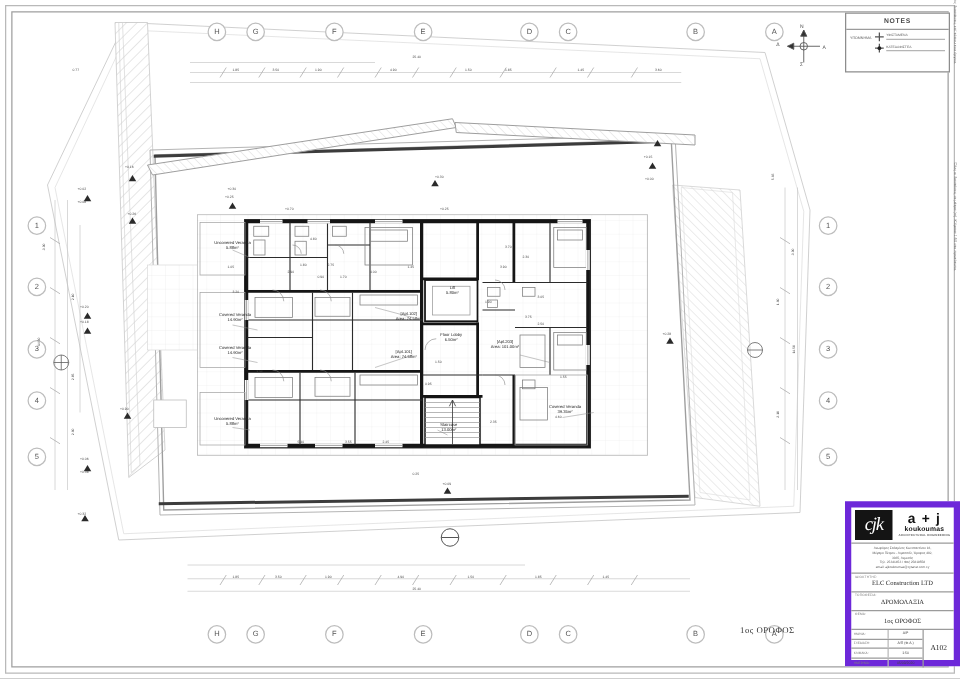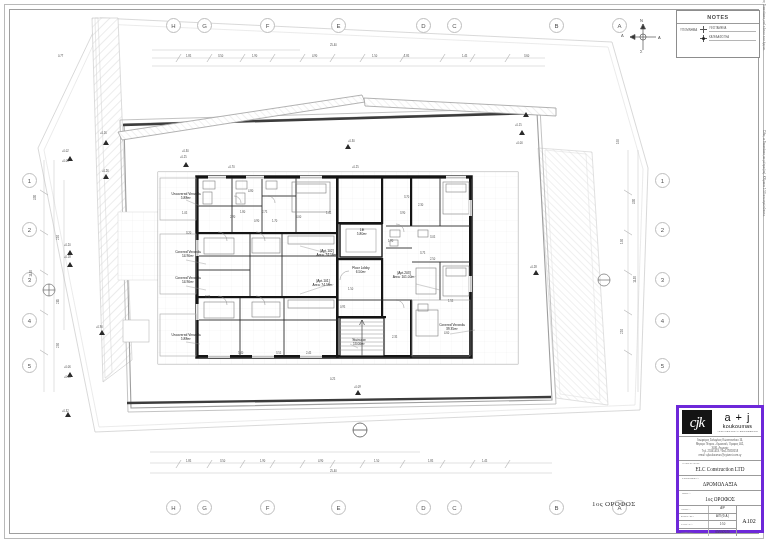--- a/index.html
+++ b/index.html
@@ -30,24 +30,24 @@
   .notes-hr{height:1px;background:#9b9b9b;margin-top:3px;}
   .notes-row{display:flex;align-items:center;gap:2px;padding:2px 3px 0 3px;}
   .notes-lbl{font-size:2.9px;color:#5e5e5e;width:18px;}
   .notes-sym{width:7px;height:7px;position:relative;flex:0 0 auto;}
   .notes-sym .cx{position:absolute;left:3px;top:0;width:1px;height:7px;background:#555;}
   .notes-sym .cy{position:absolute;left:0;top:3px;width:7px;height:1px;background:#555;}
   .notes-sym.filled .dot{position:absolute;left:2px;top:2px;width:3px;height:3px;background:#222;border-radius:50%;}
   .notes-val{font-size:2.7px;color:#5e5e5e;border-bottom:1px solid #b5b5b5;flex:1;padding-bottom:1px;}
 
   
-  .tblock{position:absolute;left:0;bottom:0;width:82px;height:122px;border:3px solid #6d28d9;background:#fff;}
+  .tblock{position:absolute;left:0;bottom:0;width:82px;height:122px;border:5px solid #6d28d9;background:#fff;}
   .tb-logo{display:flex;align-items:center;height:28px;border-bottom:1px solid #9b9b9b;}
   .tb-logo .mark{width:30px;height:24px;background:#141414;margin:2px 2px 2px 3px;display:flex;align-items:center;justify-content:center;color:#fff;font-family:"Liberation Serif",serif;font-size:15px;font-style:italic;letter-spacing:-1px;}
-  .tb-logo .wordmark{flex:1;text-align:center;line-height:1;}
+  .tb-logo .wordmark{flex:1;text-align:center;line-height:1;font-weight:bold;}
   .tb-logo .wm1{font-size:11px;color:#111;font-family:"Liberation Sans",sans-serif;letter-spacing:1px;}
   .tb-logo .wm2{font-size:5.4px;color:#111;letter-spacing:.2px;margin-top:1px;}
   .tb-logo .wm3{font-size:2.3px;color:#666;letter-spacing:.2px;margin-top:1px;}
   .tb-addr{border-bottom:1px solid #9b9b9b;padding:2px 3px;text-align:center;}
   .tb-addr div{font-size:2.6px;color:#5b5b5b;line-height:1.45;}
   .tb-field{border-bottom:1px solid #9b9b9b;padding:1px 3px 2px 3px;}
   .tb-field .k{font-size:2.5px;color:#7a7a7a;letter-spacing:.2px;}
   .tb-field .v{font-size:5.2px;color:#2a2a2a;text-align:center;padding:1px 0 1px 0;font-family:"Liberation Serif",serif;}
   .tb-grid{display:flex;height:30px;}
   .tb-gl{flex:1;display:flex;flex-direction:column;border-right:1px solid #9b9b9b;}

